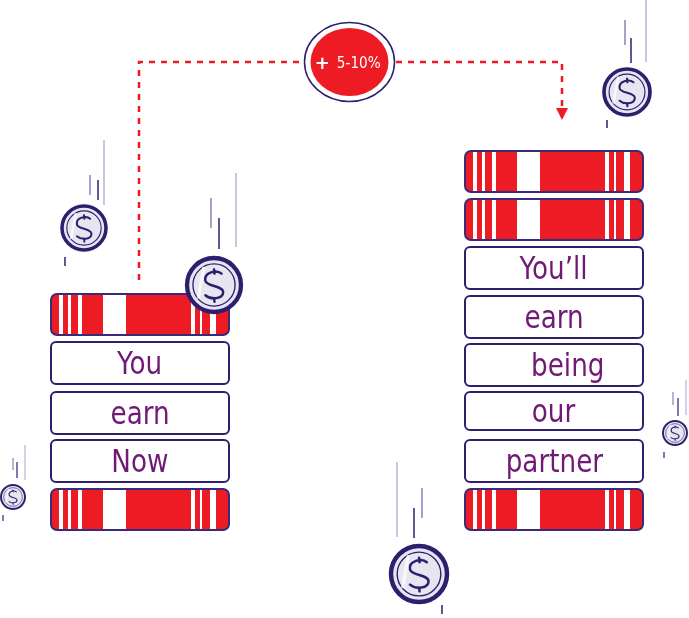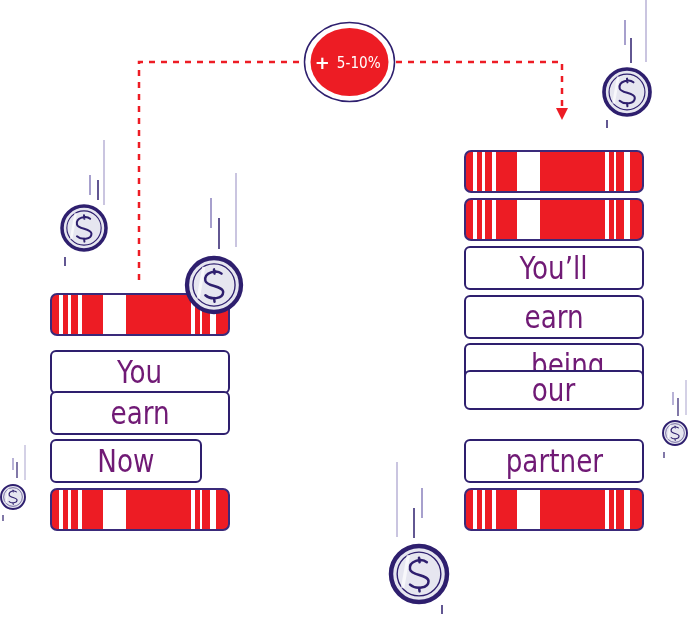--- a/index.html
+++ b/index.html
@@ -64,45 +64,45 @@
     <ellipse cx="46.5" cy="41" rx="39" ry="34" fill="#ed1c24"></ellipse>
   </svg>
   <div class="badge-text">
     <span class="plus">+</span>
     <span class="val">5-10%</span>
   </div>
 </div>
 
 <div>
   <div class="stripe" style="left:50px; top:293px; width:180px; height:43px;"></div>
-  <div class="block" style="left:50px; top:350px; width:180px; height:44px; transform:none;text-align:right;">
+  <div class="block" style="left:50px; top:341px; width:180px; height:44px; transform:none;text-align:right;">
     <span style="transform:scaleX(0.82);">You</span>
   </div>
   <div class="block" style="left:50px; top:391px; width:180px; height:44px; transform:none;">
     <span style="transform:scaleX(0.82);">earn</span>
   </div>
-  <div class="block" style="left:50px; top:439px; width:152px; height:44px; transform:none;">
+  <div class="block" style="left:50px; top:439px; width:180px; height:44px; transform:none;">
     <span style="transform:scaleX(0.82);">Now</span>
   </div>
   <div class="stripe" style="left:50px; top:488px; width:180px; height:43px;"></div>
 </div>
 
 <div>
   <div class="stripe" style="left:464px; top:150px; width:180px; height:43px;"></div>
   <div class="stripe" style="left:464px; top:198px; width:180px; height:43px;"></div>
   <div class="block" style="left:464px; top:246px; width:180px; height:44px; transform:none;">
     <span style="transform:scaleX(0.82);">You’ll</span>
   </div>
   <div class="block" style="left:464px; top:295px; width:180px; height:44px; transform:none;">
     <span style="transform:scaleX(0.82);">earn</span>
   </div>
   <div class="block" style="left:464px; top:343px; width:180px; height:44px; transform:none;padding-left:28px;">
     <span style="transform:scaleX(0.82);">being</span>
   </div>
-  <div class="block" style="left:464px; top:370px; width:180px; height:40px; transform:none;text-align:center;">
+  <div class="block" style="left:464px; top:391px; width:180px; height:40px; transform:none;text-align:center;">
     <span style="transform:scaleX(0.82);">our</span>
   </div>
   <div class="block" style="left:464px; top:439px; width:180px; height:44px; transform:none;">
     <span style="transform:scaleX(0.82);">partner</span>
   </div>
   <div class="stripe" style="left:464px; top:488px; width:180px; height:43px;"></div>
 </div>
 
 <svg class="overlay" width="689" height="618">
   <defs>

